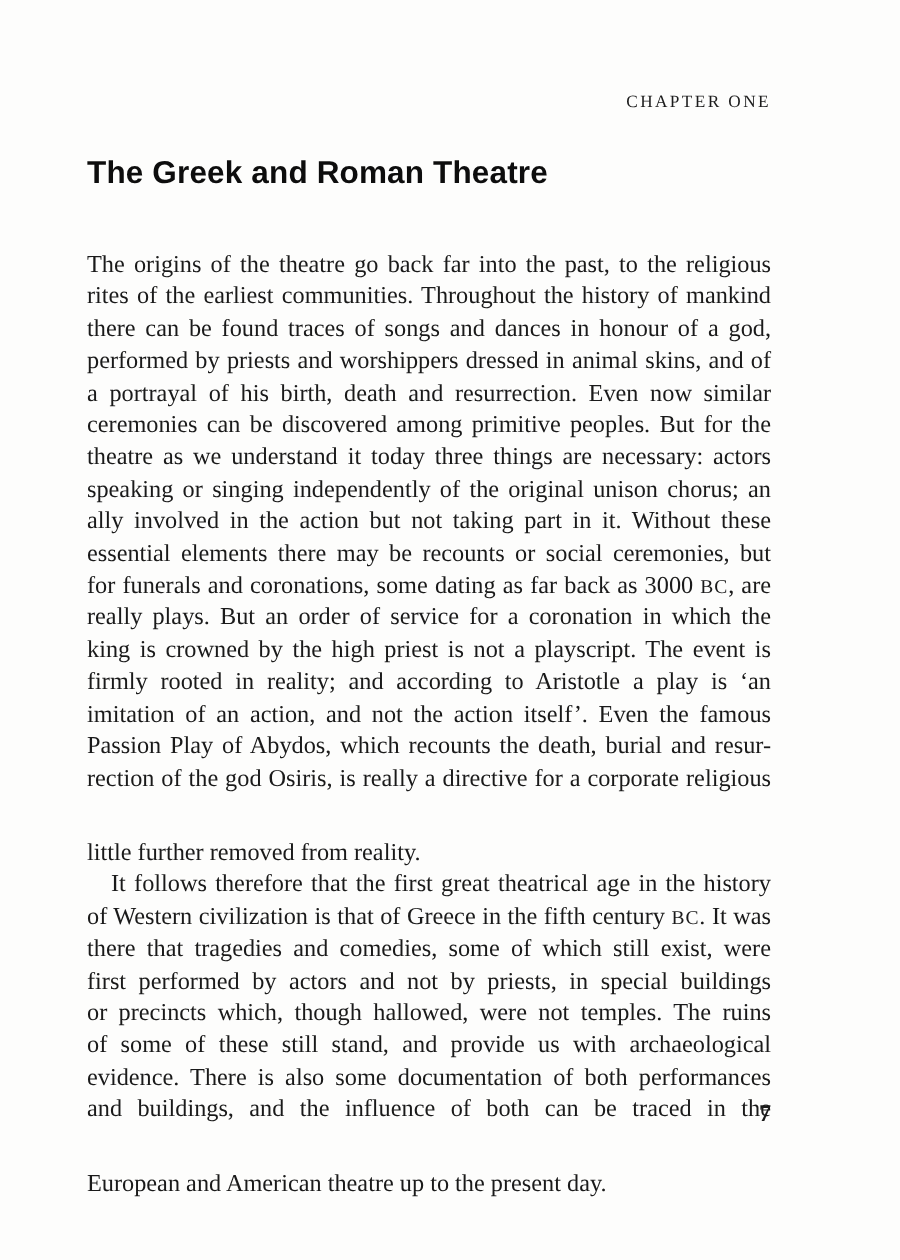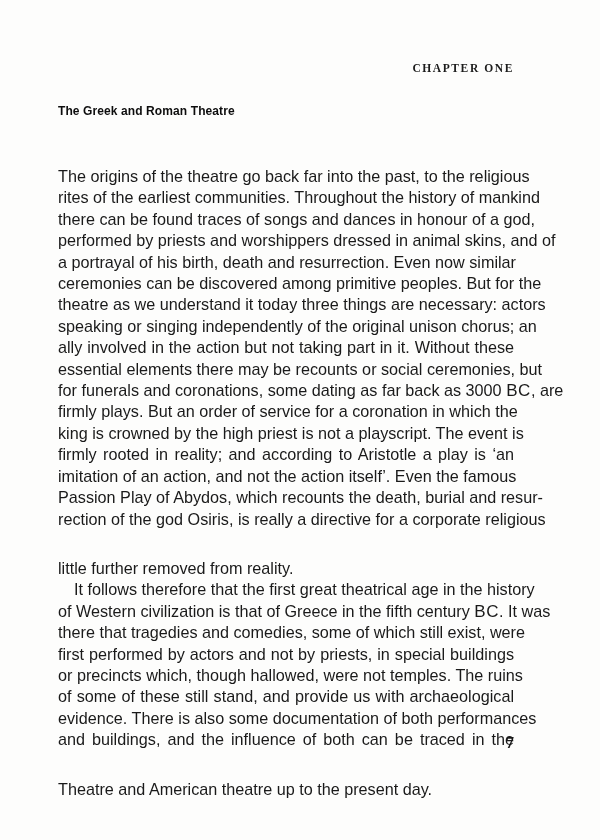--- a/index.html
+++ b/index.html
@@ -24,39 +24,38 @@
     }
     .chapter-label {
       position: absolute;
       right: 0;
       top: 62px;
       font-family: "Liberation Serif", "DejaVu Serif", serif;
       font-size: 11.5px;
       letter-spacing: 1.6px;
       color: #1c1c1c;
       text-align: right;
-      font-weight: bold;
     }
     .chapter-title {
       position: absolute;
       left: 0;
       top: 104px;
       font-family: "Liberation Sans", "DejaVu Sans", sans-serif;
       font-weight: bold;
-      font-size: 12px;
+      font-size: 21px;
       color: #0d0d0d;
       margin: 0;
       letter-spacing: 0.1px;
     }
     .body-text {
       position: absolute;
       left: 0;
       top: 166px;
       width: 456px;
-      font-family: Liberation Sans, sans-serif;
+      font-family: Liberation Serif, serif;
       font-size: 16.2px;
       line-height: 21.4px;
       color: #1a1a1a;
       text-align: justify;
       hyphens: manual;
     }
     .body-text p {
       margin: 0;
     }
     .body-text p.indent {
@@ -67,21 +66,21 @@
       text-align: justify;
       text-align-last: justify;
       white-space: nowrap;
       overflow: visible;
     }
     .line.last {
       text-align-last: left;
       margin-top: 28px;
     }
     .sc {
-      font-size: 17px;
+      font-size: 13px;
       letter-spacing: 0.6px;
     }
     .page-number {
       position: absolute;
       right: 0;
       top: 734px;
       font-family: "Liberation Serif", "DejaVu Serif", serif;
       font-size: 16px;
       font-weight: bold;
       color: #1a1a1a;
@@ -100,35 +99,35 @@
         <span class="line">rites of the earliest communities. Throughout the history of mankind</span>
         <span class="line">there can be found traces of songs and dances in honour of a god,</span>
         <span class="line">performed by priests and worshippers dressed in animal skins, and of</span>
         <span class="line">a portrayal of his birth, death and resurrection. Even now similar</span>
         <span class="line">ceremonies can be discovered among primitive peoples. But for the</span>
         <span class="line">theatre as we understand it today three things are necessary: actors</span>
         <span class="line">speaking or singing independently of the original unison chorus; an</span>
         <span class="line">ally involved in the action but not taking part in it. Without these</span>
         <span class="line">essential elements there may be recounts or social ceremonies, but</span>
         <span class="line">for funerals and coronations, some dating as far back as 3000 <span class="sc">BC</span>, are</span>
-        <span class="line">firmly plays. But an order of service for a coronation in which the</span>
+        <span class="line">really plays. But an order of service for a coronation in which the</span>
         <span class="line">king is crowned by the high priest is not a playscript. The event is</span>
         <span class="line">firmly rooted in reality; and according to Aristotle a play is ‘an</span>
         <span class="line">imitation of an action, and not the action itself’. Even the famous</span>
         <span class="line">Passion Play of Abydos, which recounts the death, burial and resur-</span>
         <span class="line">rection of the god Osiris, is really a directive for a corporate religious</span>
         <span class="line last">little further removed from reality.</span>
       </p>
       <p class="indent" style="text-indent: 0px;">
         <span class="line" style="padding-left: 16px; box-sizing: border-box;">It follows therefore that the first great theatrical age in the history</span>
         <span class="line">of Western civilization is that of Greece in the fifth century <span class="sc">BC</span>. It was</span>
         <span class="line">there that tragedies and comedies, some of which still exist, were</span>
         <span class="line">first performed by actors and not by priests, in special buildings</span>
         <span class="line">or precincts which, though hallowed, were not temples. The ruins</span>
         <span class="line">of some of these still stand, and provide us with archaeological</span>
         <span class="line">evidence. There is also some documentation of both performances</span>
         <span class="line">and buildings, and the influence of both can be traced in the</span>
-        <span class="line last">Theatre and American theatre up to the present day.</span>
+        <span class="line last">European and American theatre up to the present day.</span>
       </p>
     </div>
 
   <div class="page-number">7</div>
 </div>
 
 </body></html>

